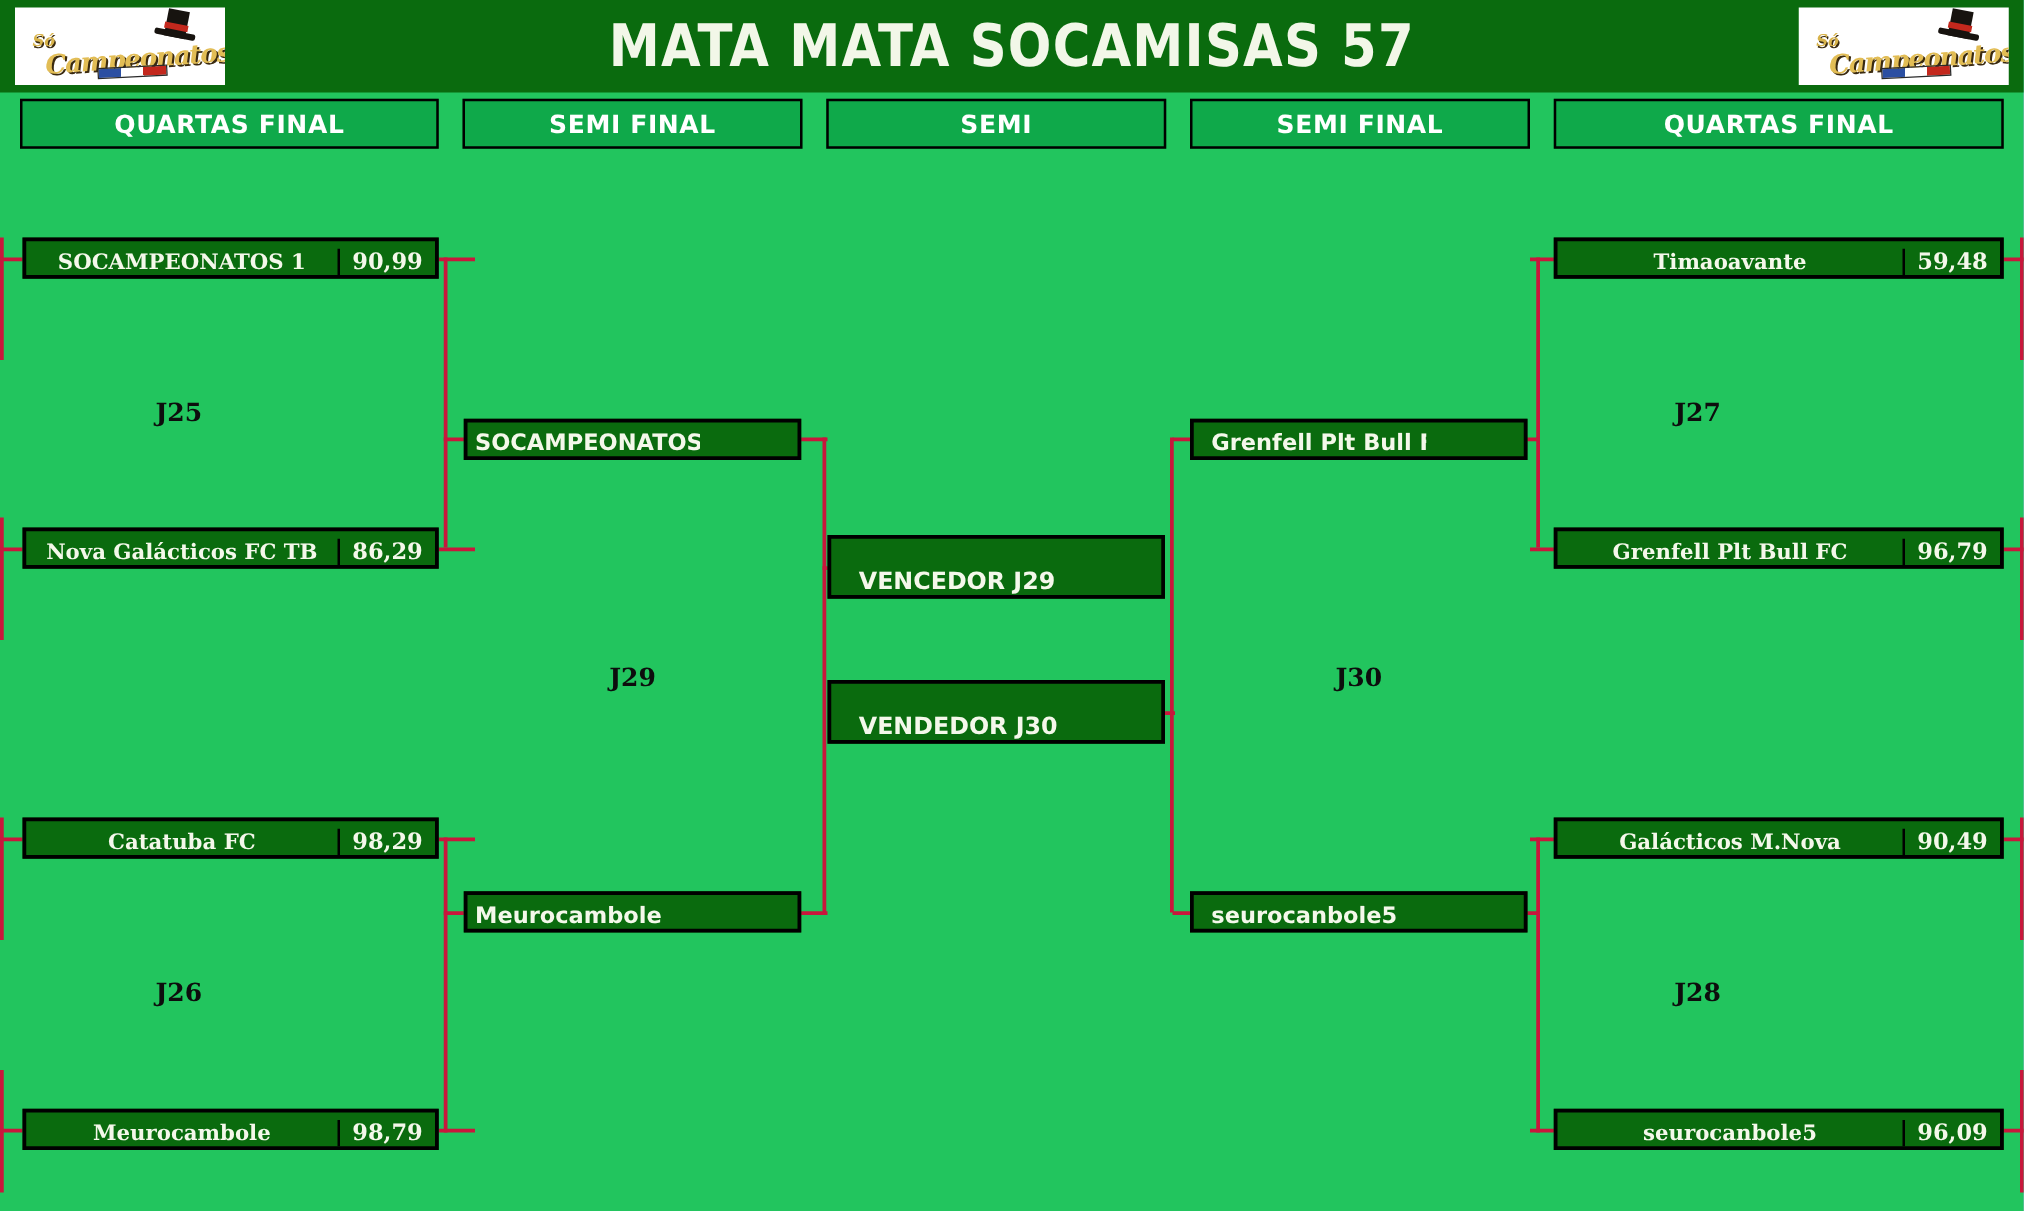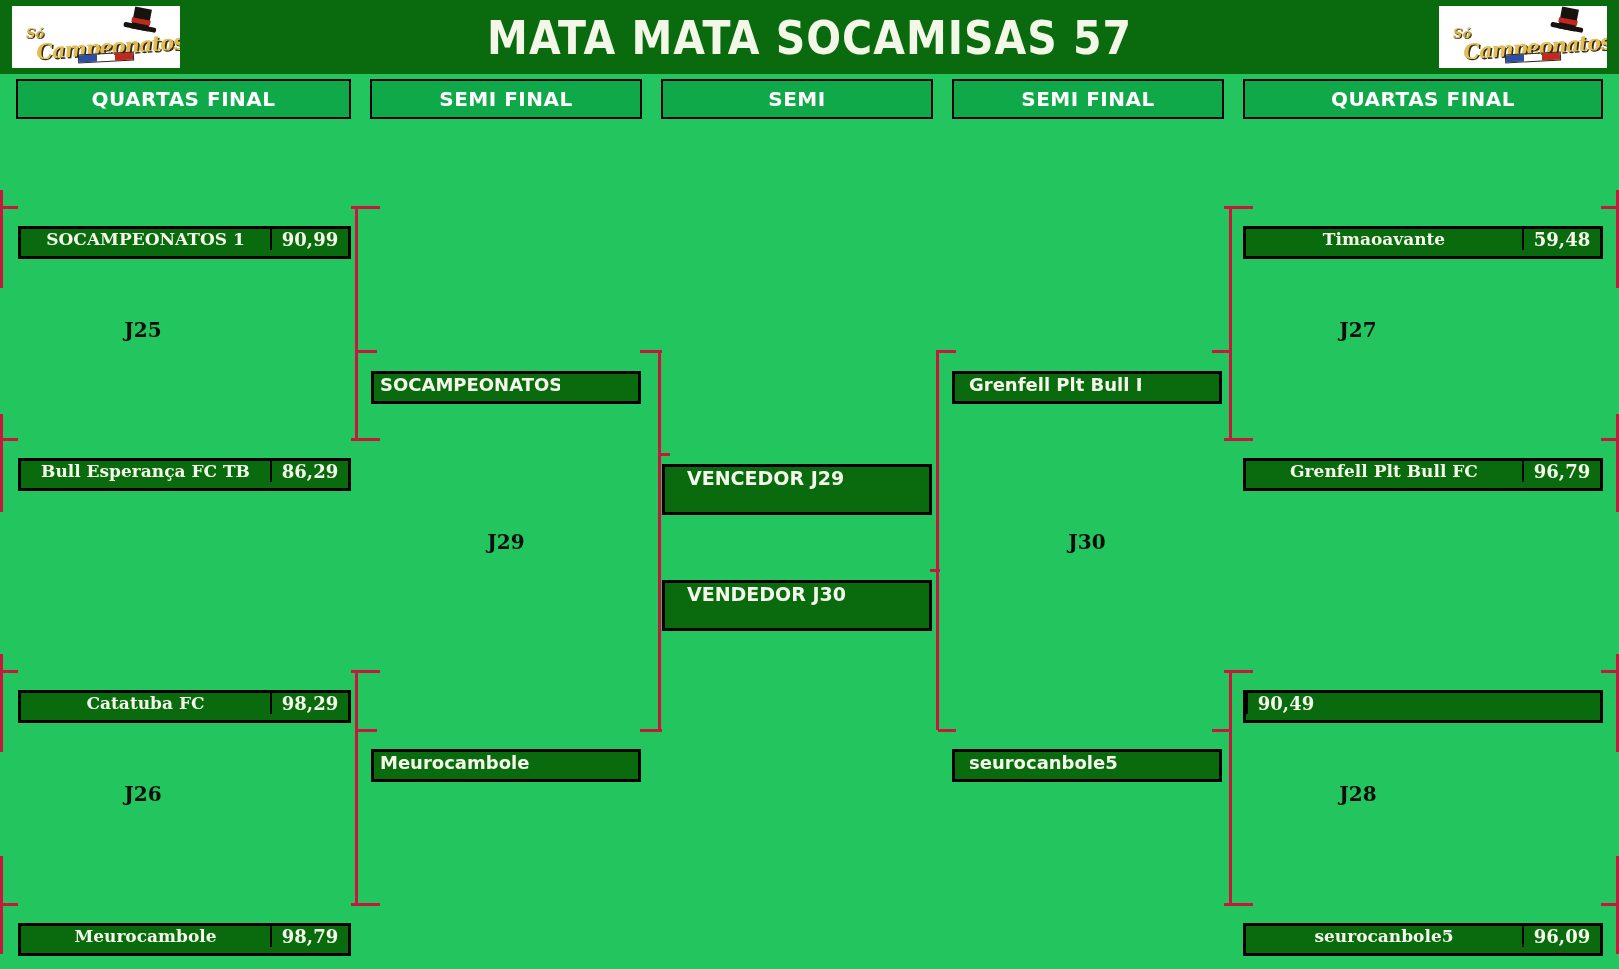--- a/index.html
+++ b/index.html
@@ -87,21 +87,21 @@
     font-weight: bold; font-size: 20px;
     letter-spacing: 0.5px;
     transform: none;
     text-align: right;
   }
 
   
   .box {
     position: absolute; height: 33px;
     border: 3px solid #000; background: #0a6b0e;
-    display: flex; align-items: flex-start; margin-top: 36px;
+    display: flex; align-items: flex-end;
   }
   .box .nm {
     flex: 1 1 auto;
     display: flex; align-items: center; justify-content: center;
     color: #f4f8ea;
     font-family: "DejaVu Serif", serif;
     font-weight: bold; font-size: 17px;
     white-space: nowrap; overflow: hidden;
     padding: 0 4px;
   }
@@ -212,21 +212,21 @@
   <div class="ln lnv" style="left:936px; top:350px; height:380px;"></div>
   <div class="ln lnh" style="left:938px; top:729px; width:18px;"></div>
   <div class="ln lnh" style="left:930px; top:569px; width:10px;"></div>
 
   <div class="box" style="left:18px; top:190px; width:333px;">
     <div class="nm">SOCAMPEONATOS 1</div>
     <div class="sc">90,99</div>
   </div>
   <div class="match-code" style="left:18px; top:318px; width:250px;">J25</div>
   <div class="box" style="left:18px; top:422px; width:333px;">
-    <div class="nm">Bull Esperança FC TB</div>
+    <div class="nm">Nova Galácticos FC TB</div>
     <div class="sc">86,29</div>
   </div>
 
   <div class="box" style="left:18px; top:654px; width:333px;">
     <div class="nm">Catatuba FC</div>
     <div class="sc">98,29</div>
   </div>
   <div class="match-code" style="left:18px; top:782px; width:250px;">J26</div>
   <div class="box" style="left:18px; top:887px; width:333px;">
     <div class="nm">Meurocambole</div>
@@ -266,20 +266,21 @@
     <div class="nm">Timaoavante</div>
     <div class="sc">59,48</div>
   </div>
   <div class="match-code" style="left:1243px; top:318px; width:230px;">J27</div>
   <div class="box" style="left:1243px; top:422px; width:360px;">
     <div class="nm">Grenfell Plt Bull FC</div>
     <div class="sc">96,79</div>
   </div>
 
   <div class="box" style="left:1243px; top:654px; width:360px;">
+    <div class="nm">Galácticos M.Nova</div>
     <div class="sc">90,49</div>
   </div>
   <div class="match-code" style="left:1243px; top:782px; width:230px;">J28</div>
   <div class="box" style="left:1243px; top:887px; width:360px;">
     <div class="nm">seurocanbole5</div>
     <div class="sc">96,09</div>
   </div>
 
 </div>
 

